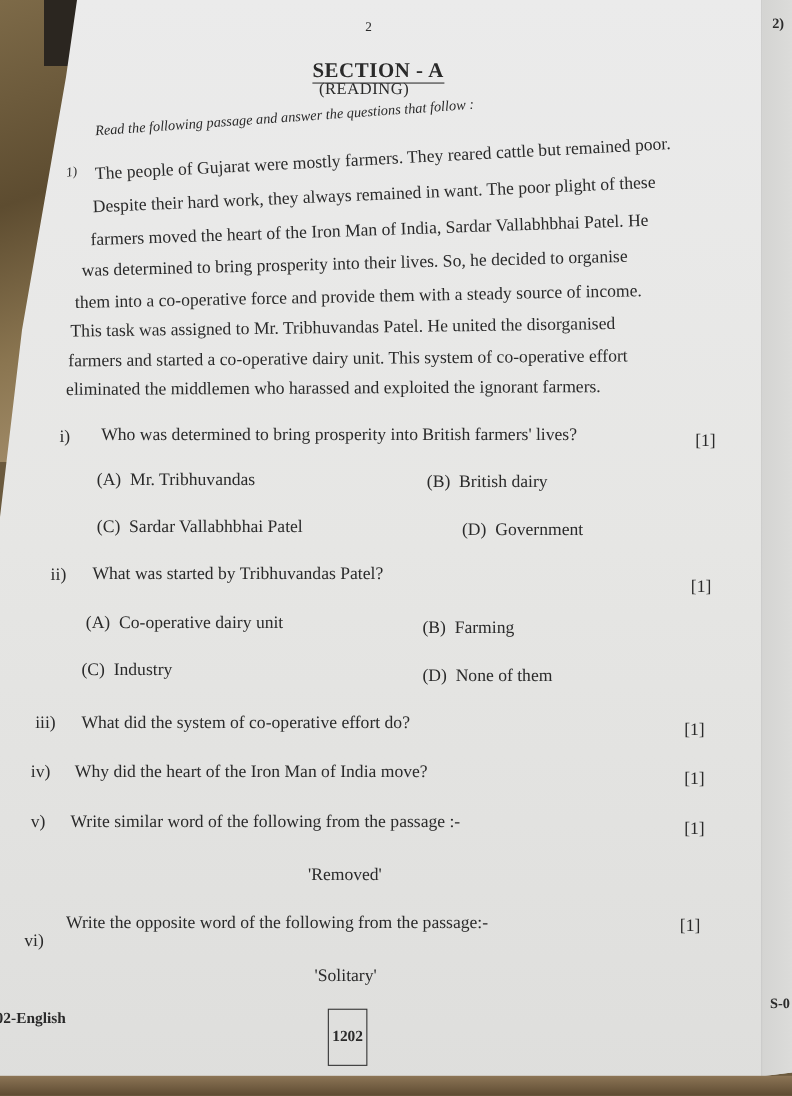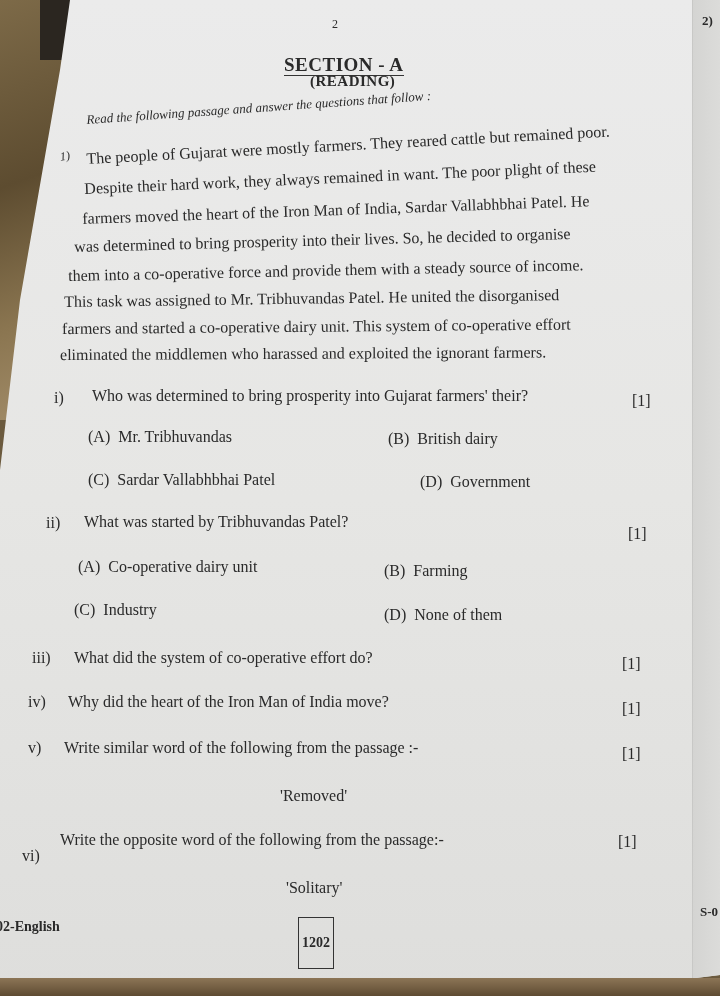--- a/index.html
+++ b/index.html
@@ -54,21 +54,21 @@
       font-size: 16px;
       line-height: 1;
     }
     .header-num { left: 332px; top: 18px; font-size: 12px; }
     .section-title {
       left: 284px; top: 35px; font-size: 19px; font-weight: bold;
       border-bottom: 1px solid #333; padding-bottom: 1px;
       letter-spacing: 0.5px;
       margin-top: 20px;
     }
-    .reading { left: 290px; top: 74px; font-size: 15px; font-weight: bold; letter-spacing: 0.5px; margin-left: 20px; }
+    .reading { left: 290px; top: 74px; font-size: 15px; font-weight: normal; letter-spacing: 0.5px; }
     .side-2 { left: 702px; top: 14px; font-size: 13px; font-weight: bold; }
 
     .q-num-1 { left: 60px; top: 150px; font-size: 12px; font-style: italic; transform: rotate(-8deg); }
     .instr {
       left: 86px; top: 112px; font-size: 15px;
       transform: rotate(-4deg); transform-origin: left top;
     }
     .passage-line {
       position: absolute;
       white-space: nowrap;
@@ -110,21 +110,21 @@
   <div class="passage-line p1">The people of Gujarat were mostly farmers. They reared cattle but remained poor.</div>
   <div class="passage-line p2">Despite their hard work, they always remained in want. The poor plight of these</div>
   <div class="passage-line p3">farmers moved the heart of the Iron Man of India, Sardar Vallabhbhai Patel. He</div>
   <div class="passage-line p4">was determined to bring prosperity into their lives. So, he decided to organise</div>
   <div class="passage-line p5">them into a co-operative force and provide them with a steady source of income.</div>
   <div class="passage-line p6">This task was assigned to Mr. Tribhuvandas Patel. He united the disorganised</div>
   <div class="passage-line p7">farmers and started a co-operative dairy unit. This system of co-operative effort</div>
   <div class="passage-line p8">eliminated the middlemen who harassed and exploited the ignorant farmers.</div>
 
   <div class="t qnum" style="left:54px;top:390px;">i)</div>
-  <div class="t" style="left:92px;top:388px;">Who was determined to bring prosperity into Gujarat farmers' their?</div>
+  <div class="t" style="left:92px;top:388px;">Who was determined to bring prosperity into British farmers' lives?</div>
   <div class="t mark" style="left:632px;top:393px;">[1]</div>
 
   <div class="t" style="left:88px;top:429px;text-align:center;">
     <span class="option-label">(A)</span><span>Mr. Tribhuvandas</span>
   </div>
   <div class="t" style="left:388px;top:431px;">
     <span class="option-label">(B)</span><span>British dairy</span>
   </div>
   <div class="t" style="left:88px;top:472px;">
     <span class="option-label">(C)</span><span>Sardar Vallabhbhai Patel</span>

